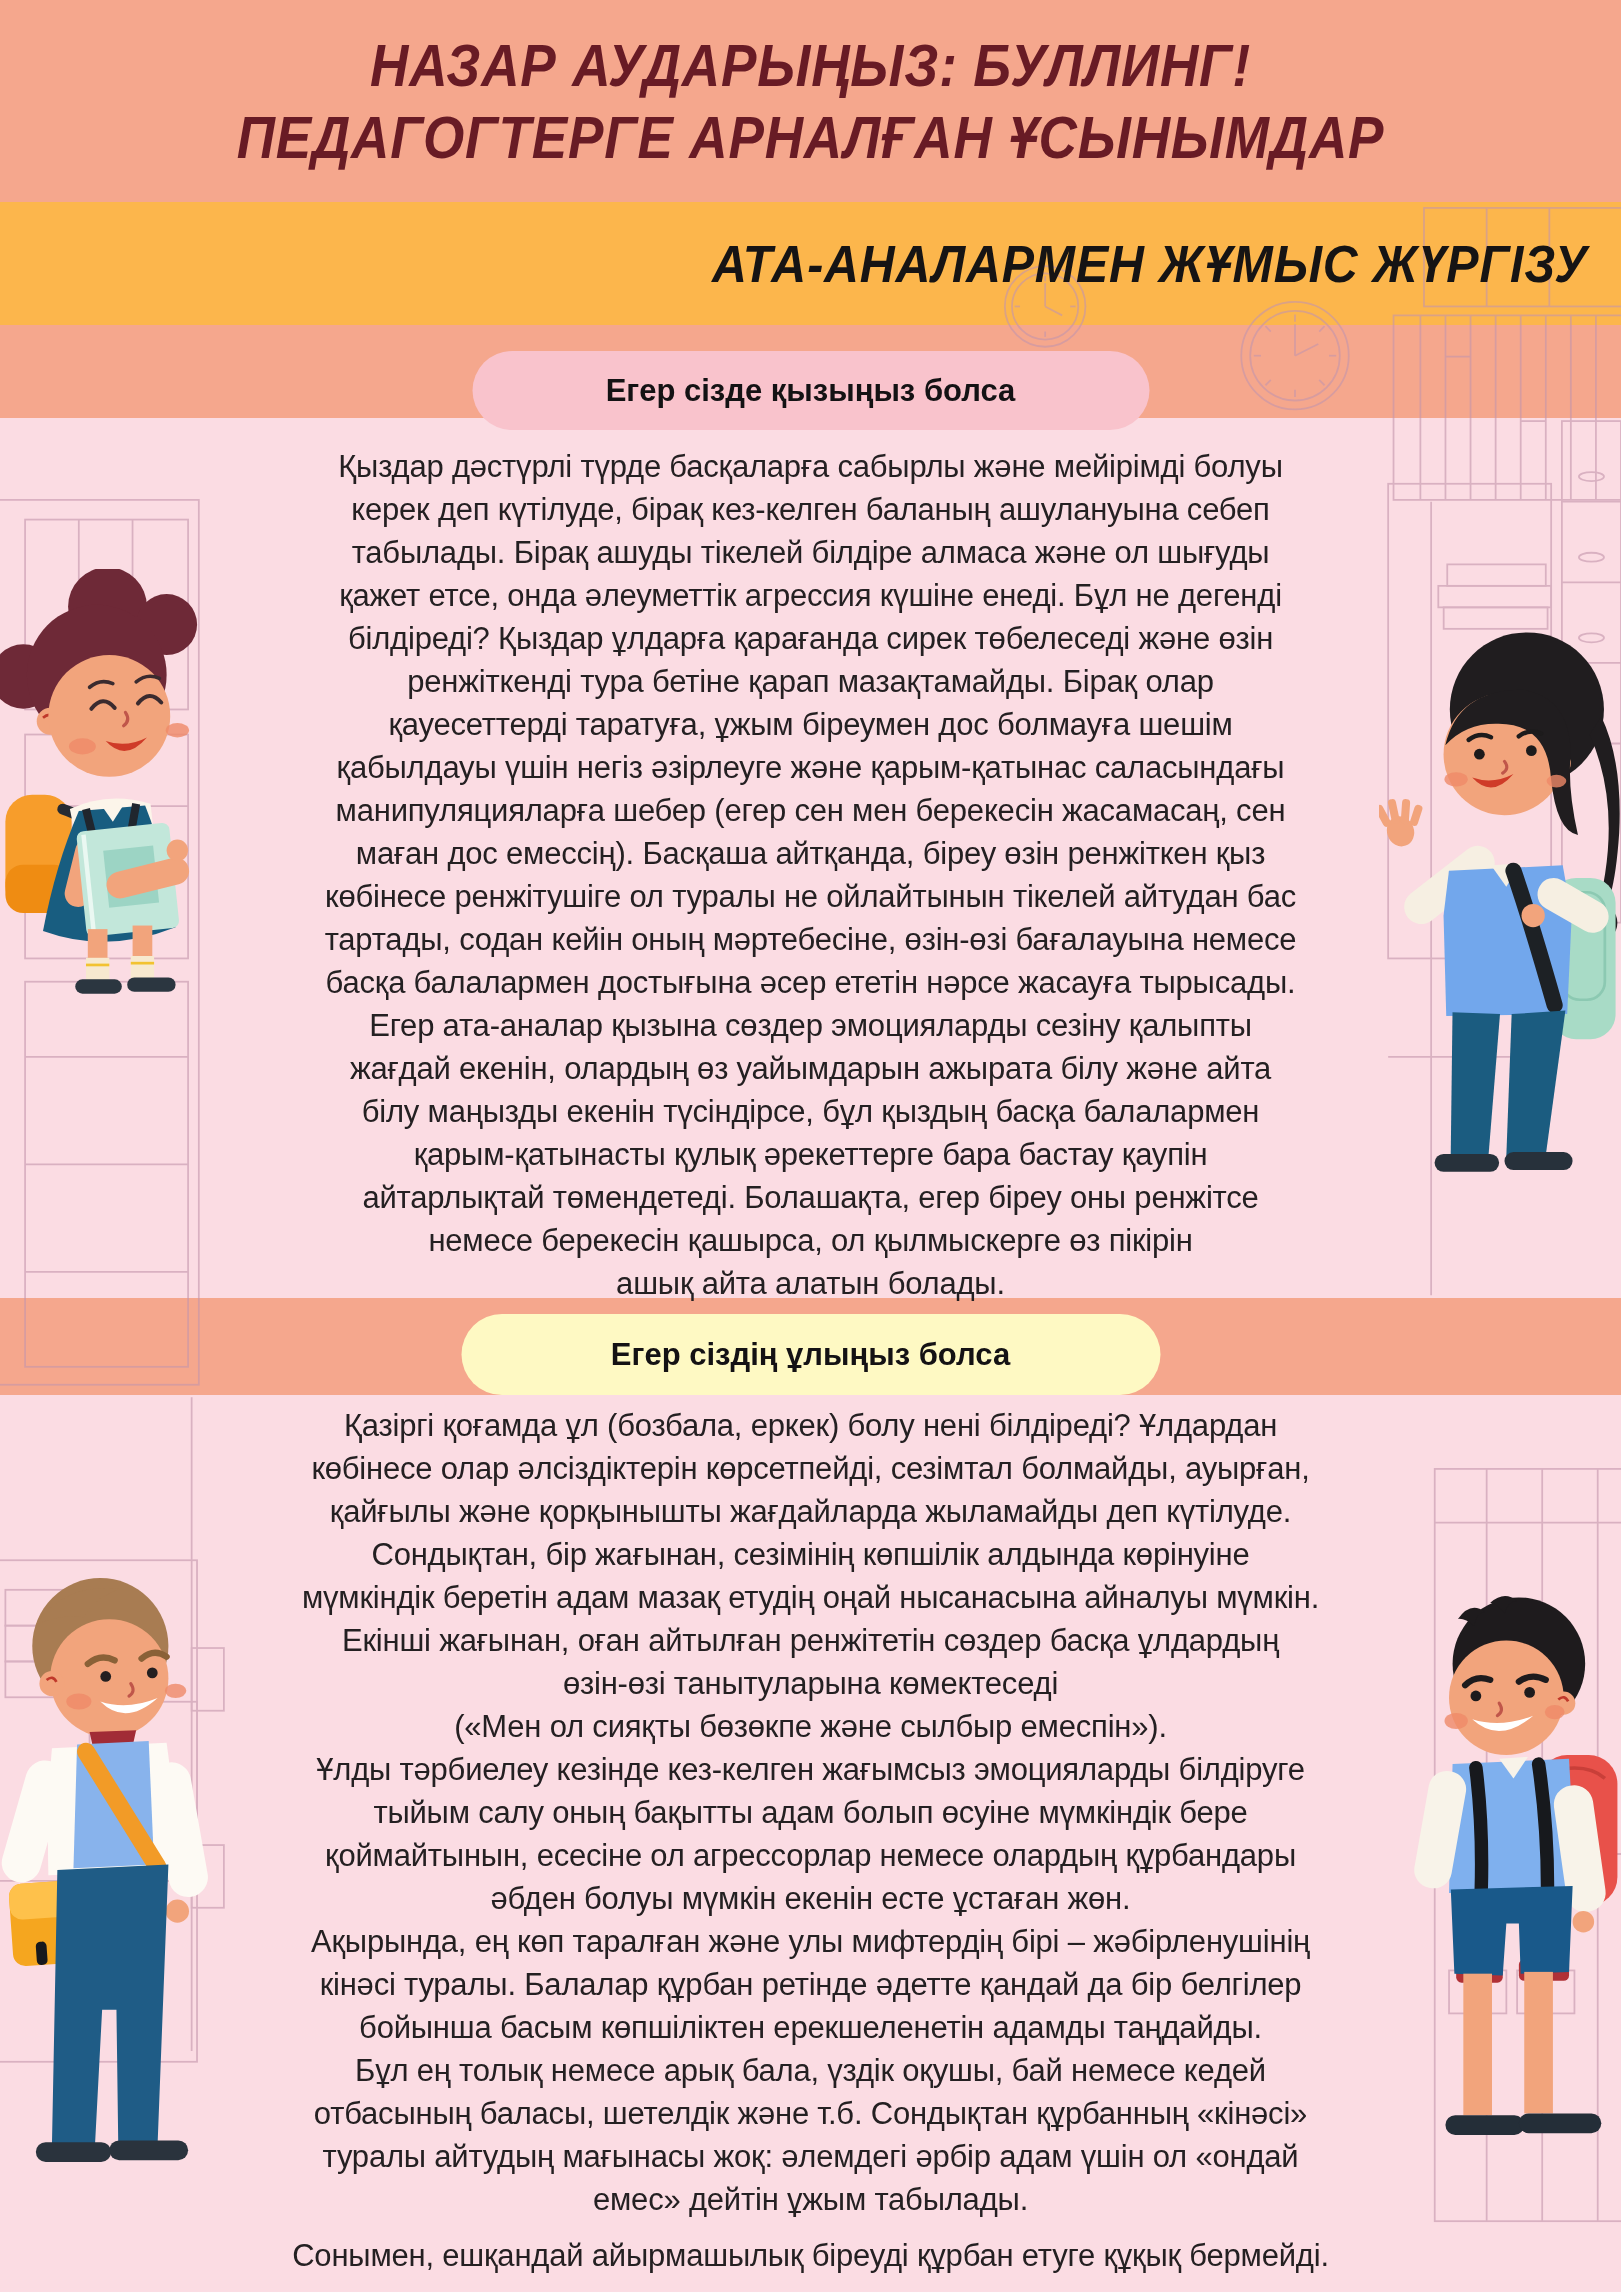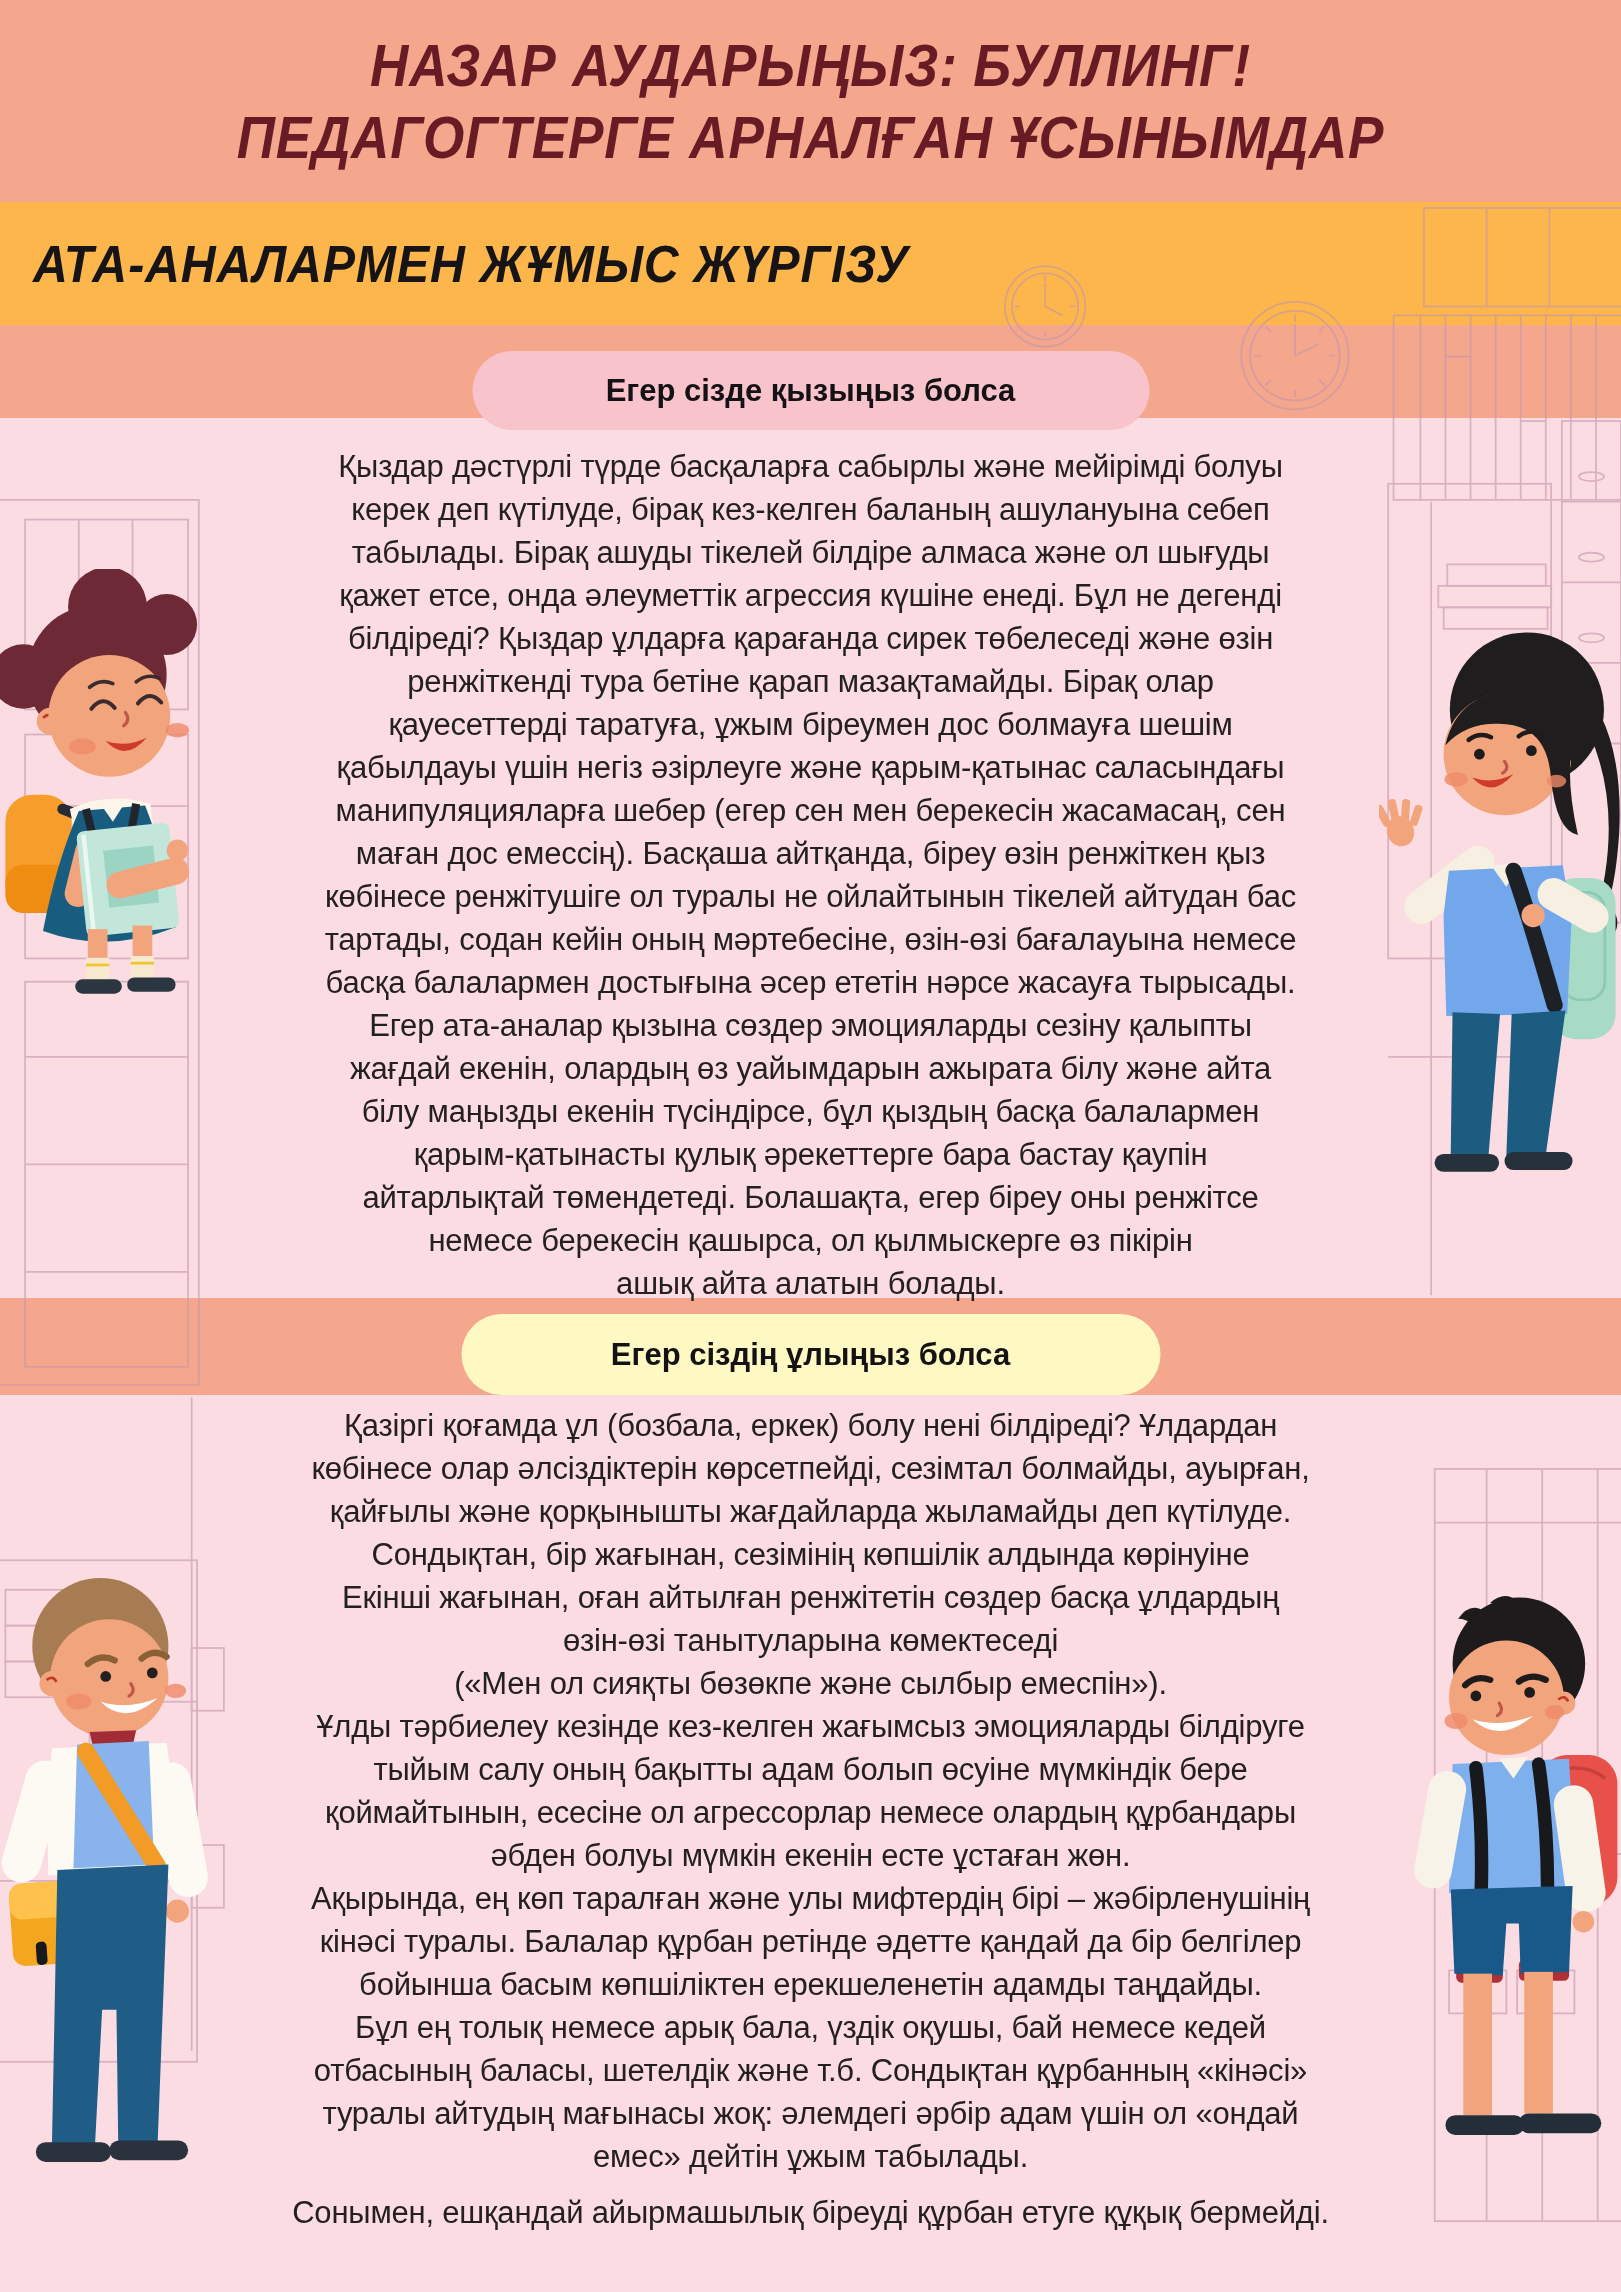--- a/index.html
+++ b/index.html
@@ -12,21 +12,21 @@
   .band-salmon-top{position:absolute;left:0;top:0;width:100%;height:418px;background:#f5a78d;}
   .band-orange{position:absolute;left:0;top:202px;width:100%;height:123px;background:#fcb64c;}
   .band-salmon-mid{position:absolute;left:0;top:1298px;width:100%;height:97px;background:#f5a78d;}
   
   .decor{position:absolute;left:0;top:0;width:1621px;height:2293px;pointer-events:none;}
   
   .title-block{position:absolute;left:0;top:30px;width:100%;text-align:center;color:#681b25;}
   .title-line{font-size:59px;line-height:72px;font-weight:700;font-style:italic;
               transform:scaleX(.9);transform-origin:center;letter-spacing:0.9px;white-space:nowrap;}
   .banner{position:absolute;left:0;top:202px;width:100%;height:123px;
-          display:flex;align-items:center;justify-content:flex-start;}
+          display:flex;align-items:center;justify-content:flex-end;}
   .banner-text{font-size:52px;font-weight:700;font-style:italic;color:#161414;
                transform:scaleX(.93);letter-spacing:0.9px;white-space:nowrap;}
   
   .pill{position:absolute;left:50%;transform:translateX(-50%);
         display:flex;align-items:center;justify-content:center;
         border-radius:43px;font-size:31px;font-weight:700;color:#141214;white-space:nowrap;}
   .pill-girls{top:351px;width:677px;height:79px;background:#f9c3cc;}
   .pill-boys{top:1314px;width:699px;height:81px;background:#fef9c3;}
   
   .para{position:absolute;left:139px;width:1343px;text-align:center;
@@ -186,20 +186,21 @@
       <div class="tline">айтарлықтай төмендетеді. Болашақта, егер біреу оны ренжітсе</div>
       <div class="tline">немесе берекесін қашырса, ол қылмыскерге өз пікірін</div>
       <div class="tline">ашық айта алатын болады.</div>
     </div>
   <div class="para para-boys">
     <div>
         <div class="tline">Қазіргі қоғамда ұл (бозбала, еркек) болу нені білдіреді? Ұлдардан</div>
         <div class="tline">көбінесе олар әлсіздіктерін көрсетпейді, сезімтал болмайды, ауырған,</div>
         <div class="tline">қайғылы және қорқынышты жағдайларда жыламайды деп күтілуде.</div>
         <div class="tline">Сондықтан, бір жағынан, сезімінің көпшілік алдында көрінуіне</div>
+        <div class="tline">мүмкіндік беретін адам мазақ етудің оңай нысанасына айналуы мүмкін.</div>
         <div class="tline">Екінші жағынан, оған айтылған ренжітетін сөздер басқа ұлдардың</div>
         <div class="tline">өзін-өзі танытуларына көмектеседі</div>
         <div class="tline">(«Мен ол сияқты бөзөкпе және сылбыр емеспін»).</div>
         <div class="tline">Ұлды тәрбиелеу кезінде кез-келген жағымсыз эмоцияларды білдіруге</div>
         <div class="tline">тыйым салу оның бақытты адам болып өсуіне мүмкіндік бере</div>
         <div class="tline">қоймайтынын, есесіне ол агрессорлар немесе олардың құрбандары</div>
         <div class="tline">әбден болуы мүмкін екенін есте ұстаған жөн.</div>
         <div class="tline">Ақырында, ең көп таралған және улы мифтердің бірі – жәбірленушінің</div>
         <div class="tline">кінәсі туралы. Балалар құрбан ретінде әдетте қандай да бір белгілер</div>
         <div class="tline">бойынша басым көпшіліктен ерекшеленетін адамды таңдайды.</div>

